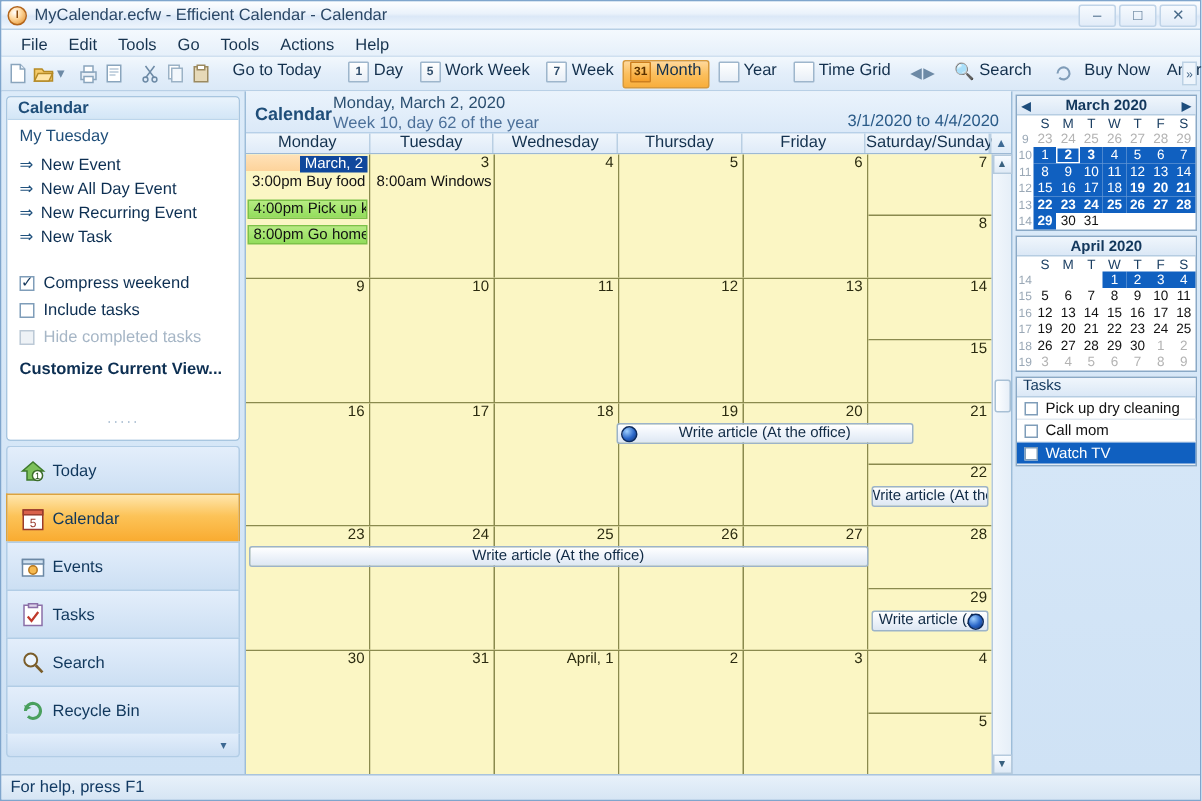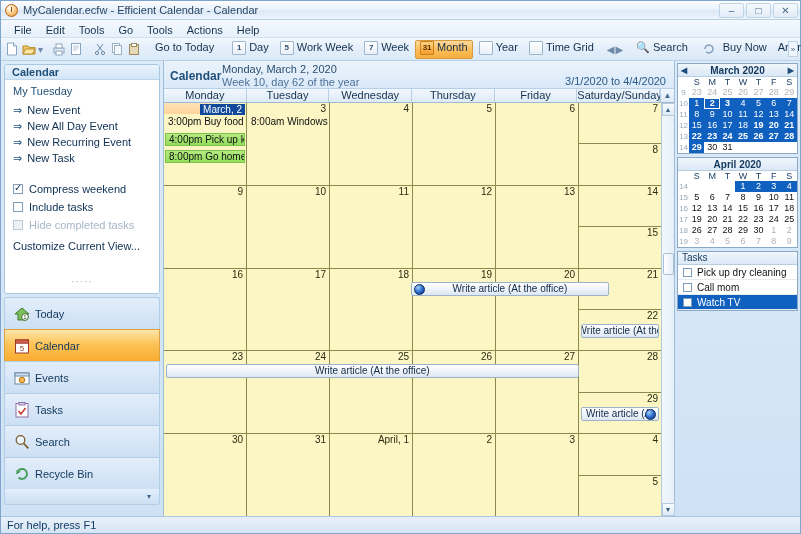--- a/index.html
+++ b/index.html
@@ -144,21 +144,21 @@
   .chk .box {
     width:10px; height:10px; border:1px solid #7f9db9; background:#fff;
     display:inline-block; position:relative; flex:0 0 10px;
   }
   .chk .box.checked:after {
     content:"✓"; position:absolute; left:0px; top:-3px;
     font-size:10px; color:#12355a;
   }
   .chk.disabled { color:#a6b6c6; }
   .chk.disabled .box { background:#eef2f6; border-color:#bcc9d6; }
-  .custlink { font-size:11px; color:#0d2f52; padding:6px 2px 2px 2px; }
+  .custlink { font-size:11px; color:#0d2f52; padding:6px 2px 2px 2px;font-weight:bold; }
   .dots { text-align:center; color:#9cb4cb; font-size:10px; letter-spacing:1px; }
 
   .navlist { margin-top:3px; }
   .navitem {
     height:32px; display:flex; align-items:center; gap:4px;
     padding-left:8px; font-size:11px; color:#10375c;
     background: linear-gradient(180deg,#e3eefb 0%, #ccdff3 100%);
     border:1px solid #b2cde6; border-bottom:none;
   }
   .navitem:first-child { border-radius:3px 3px 0 0; }

